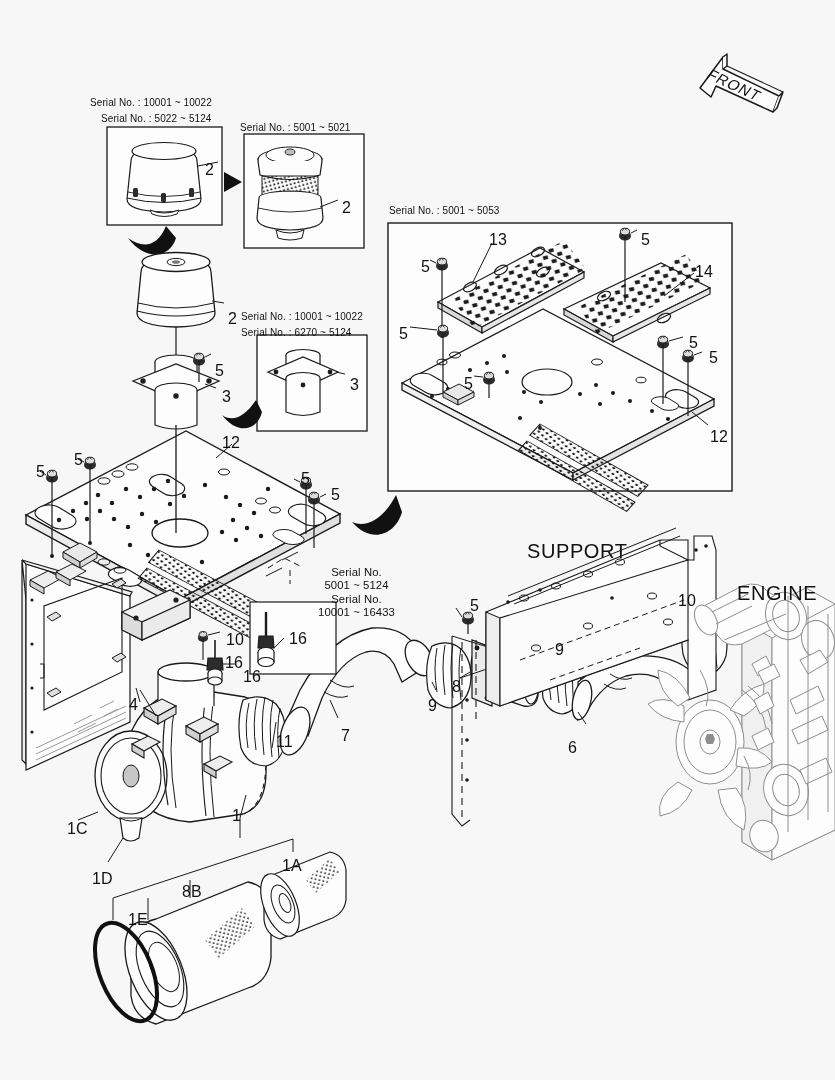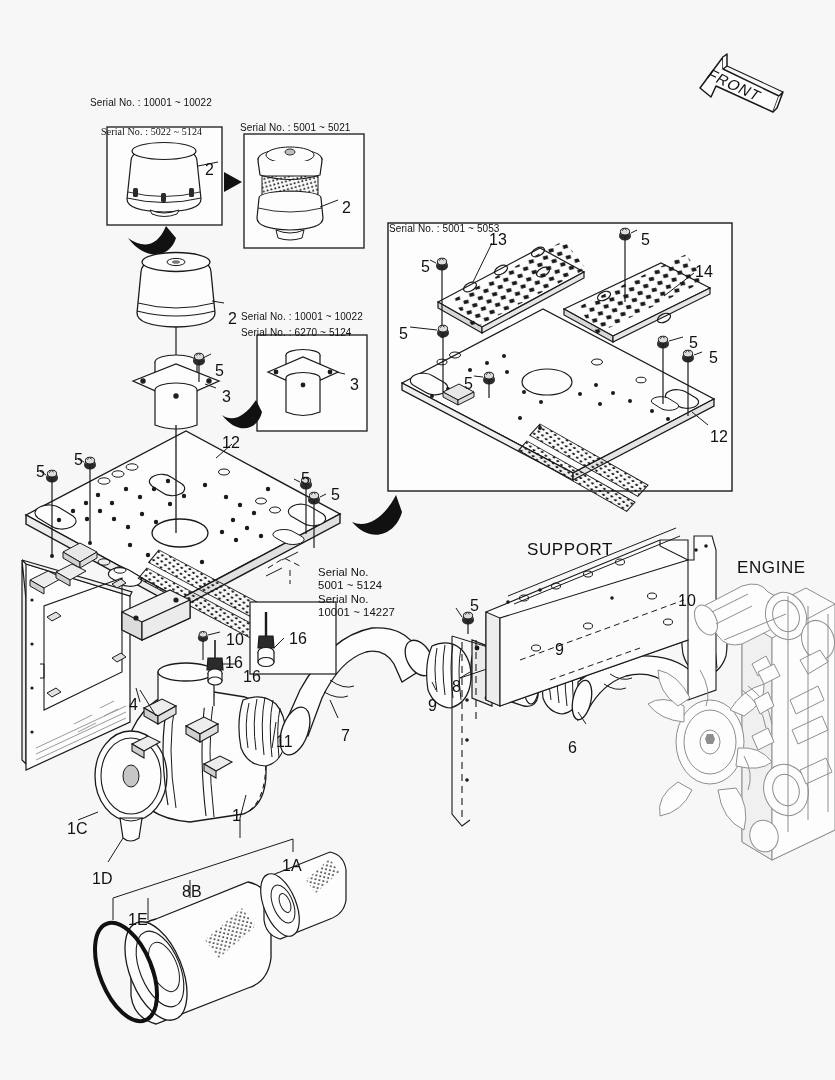--- a/index.html
+++ b/index.html
@@ -15,23 +15,23 @@
 
   .lbl{
     position:absolute;
     font-family:"Liberation Sans", sans-serif;
     color:#111;
     white-space:nowrap;
     line-height:1.18;
     letter-spacing:.1px;
   }
   .serial{font-size:10px;}
-  .serial2{font-size:11.3px;text-align:left;}
+  .serial2{font-size:11.3px;text-align:center;}
   .callout{font-size:16px;font-weight:400;}
-  .section{font-size:17px;letter-spacing:.6px;}
+  .section{font-size:20px;letter-spacing:.6px;}
 </style>
 </head>
 <body>
 
 <div id="sheet">
 
 <svg id="art" width="835" height="1080" viewBox="0 0 835 1080">
   <defs>
     <pattern id="mesh" width="5" height="5" patternUnits="userSpaceOnUse" patternTransform="rotate(20)">
       <circle cx="1.4" cy="1.4" r="1.25" fill="#1a1a1a"></circle>
@@ -677,33 +677,33 @@
     <path d="M268,568 L284,558 L300,566"></path>
     <path d="M290,570 L290,584"></path>
   </g>
   <path d="M266,576 L282,568" stroke="#1a1a1a" stroke-width="1" fill="none"></path>
 
   <path d="M282,560 L298,552" stroke="#1a1a1a" stroke-width="1" fill="none"></path>
 </svg>
 
 <div id="text-layer">
       <div class="lbl serial" style="left: 90px; top: 97px;">Serial No. : 10001 ~ 10022</div>
-      <div class="lbl serial" style="left: 101px; top: 126px; font-family: Liberation Serif, serif;">Serial No. : 5022 ~ 5124</div>
+      <div class="lbl serial" style="left: 101px; top: 113px;">Serial No. : 5022 ~ 5124</div>
       <div class="lbl serial" style="left: 240px; top: 122px;">Serial No. : 5001 ~ 5021</div>
       <div class="lbl serial" style="left: 241px; top: 311px;">Serial No. : 10001 ~ 10022</div>
       <div class="lbl serial" style="left: 241px; top: 327px;">Serial No. : 6270 ~ 5124</div>
-      <div class="lbl serial" style="left: 389px; top: 223px;">Serial No. : 5001 ~ 5053</div>
+      <div class="lbl serial" style="left: 389px; top: 205px;">Serial No. : 5001 ~ 5053</div>
       <div class="lbl serial2" style="left: 318px; top: 566px;">
         <div>Serial No.</div>
         <div>5001 ~ 5124</div>
         <div>Serial No.</div>
-        <div>10001 ~ 14227</div>
+        <div>10001 ~ 16433</div>
       </div>
       <div class="lbl section" style="left: 527px; top: 540px;">SUPPORT</div>
-      <div class="lbl section" style="left: 737px; top: 558px;">ENGINE</div>
+      <div class="lbl section" style="left: 737px; top: 582px;">ENGINE</div>
       <div class="lbl callout" style="left: 205px; top: 161px;">2</div>
       <div class="lbl callout" style="left: 342px; top: 199px;">2</div>
       <div class="lbl callout" style="left: 228px; top: 310px;">2</div>
       <div class="lbl callout" style="left: 215px; top: 362px;">5</div>
       <div class="lbl callout" style="left: 222px; top: 388px;">3</div>
       <div class="lbl callout" style="left: 350px; top: 376px;">3</div>
       <div class="lbl callout" style="left: 222px; top: 434px;">12</div>
       <div class="lbl callout" style="left: 36px; top: 463px;">5</div>
       <div class="lbl callout" style="left: 74px; top: 451px;">5</div>
       <div class="lbl callout" style="left: 301px; top: 470px;">5</div>

